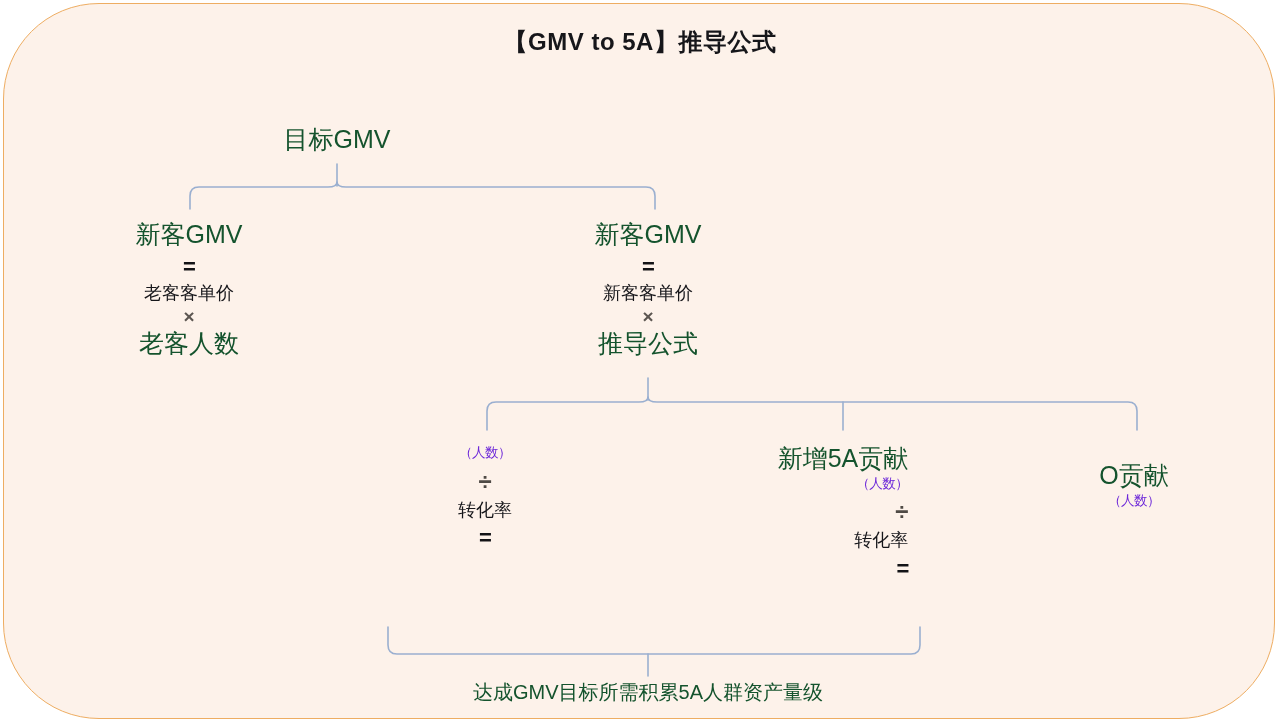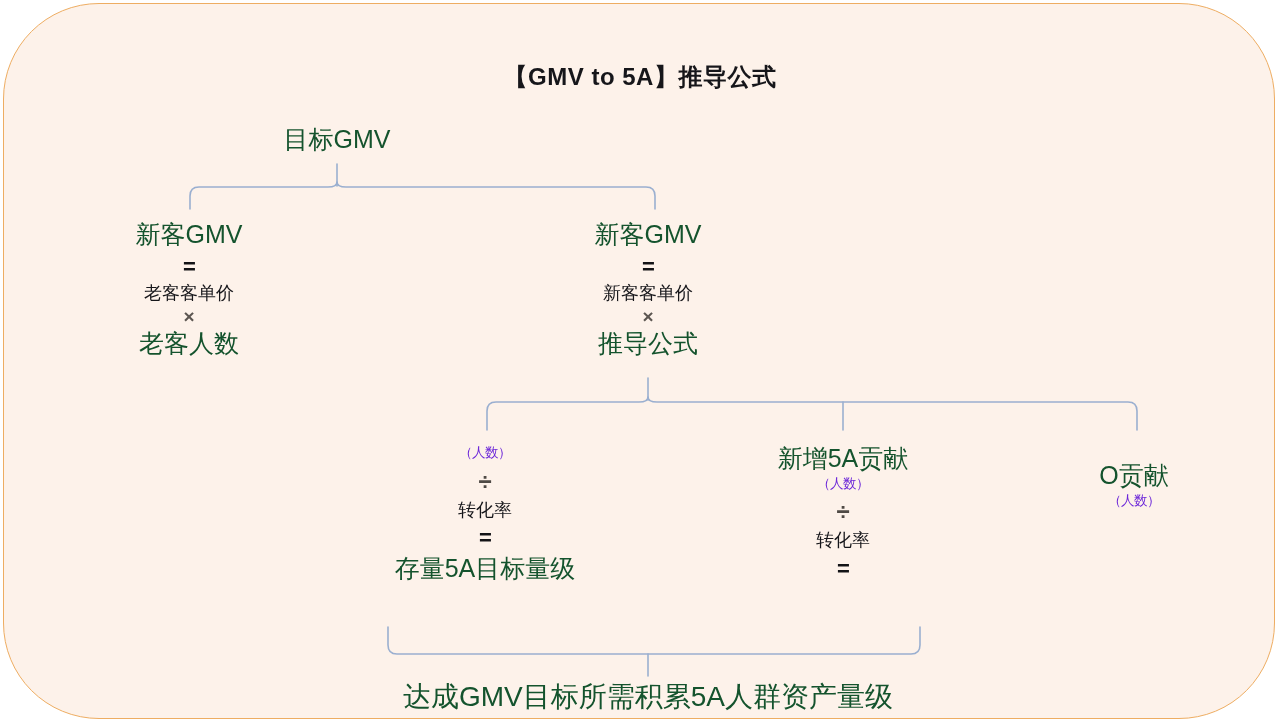--- a/index.html
+++ b/index.html
@@ -32,21 +32,20 @@
   #diagram-title {
     position: absolute;
     left: 0;
     top: 26px;
     width: 1280px;
     text-align: center;
     font-size: 24px;
     font-weight: 700;
     color: #16161a;
     letter-spacing: 0.5px;
-    margin-top: 35px;
   }
 
   
   #connectors {
     position: absolute;
     left: 0;
     top: 0;
     width: 1280px;
     height: 723px;
     pointer-events: none;
@@ -101,25 +100,25 @@
   .row-line {
     font-size: 18px;
     line-height: 1.25;
   }
 
   
   #node-target-gmv   { left: 337px; top: 124px; }
   #node-old-gmv      { left: 189px; top: 219px; }
   #node-new-gmv      { left: 648px; top: 219px; }
   #node-stock-5a     { left: 485px; top: 443px; }
-  #node-new-5a       { left: 843px; top: 443px; }
+  #node-new-5a       { left: 843px; top: 443px; text-align: right; }
   #node-o            { left: 1134px; top: 460px; }
   #node-bottom       { left: 648px; top: 680px; }
 
-  #node-bottom .node-title { font-size: 28px; }
+  #node-bottom .node-title { font-size: 20px; }
 </style>
 </head>
 <body>
 
 <div id="card"></div>
 
 <div id="diagram-title">【GMV to 5A】推导公式</div>
 
 <svg id="connectors" viewBox="0 0 1280 723" xmlns="http://www.w3.org/2000/svg">
   <g fill="none" stroke="#9aafd0" stroke-width="1.6" stroke-linecap="round" stroke-linejoin="round">
@@ -175,21 +174,20 @@
   <div class="row-line">新客客单价</div>
   <span class="op op-mul">×</span>
   <div class="node-title lg">推导公式</div>
 </div>
 
 <div class="node" id="node-stock-5a">
   <div class="node-sub">（人数）</div>
   <span class="op op-div">÷</span>
   <div class="row-line">转化率</div>
   <span class="op op-eq">=</span>
-  <div class="node-title lg">存量5A目标量级</div>
 </div>
 
 <div class="node" id="node-new-5a">
   <div class="node-title lg">新增5A贡献</div>
   <div class="node-sub">（人数）</div>
   <span class="op op-div">÷</span>
   <div class="row-line">转化率</div>
   <span class="op op-eq">=</span>
 </div>
 

